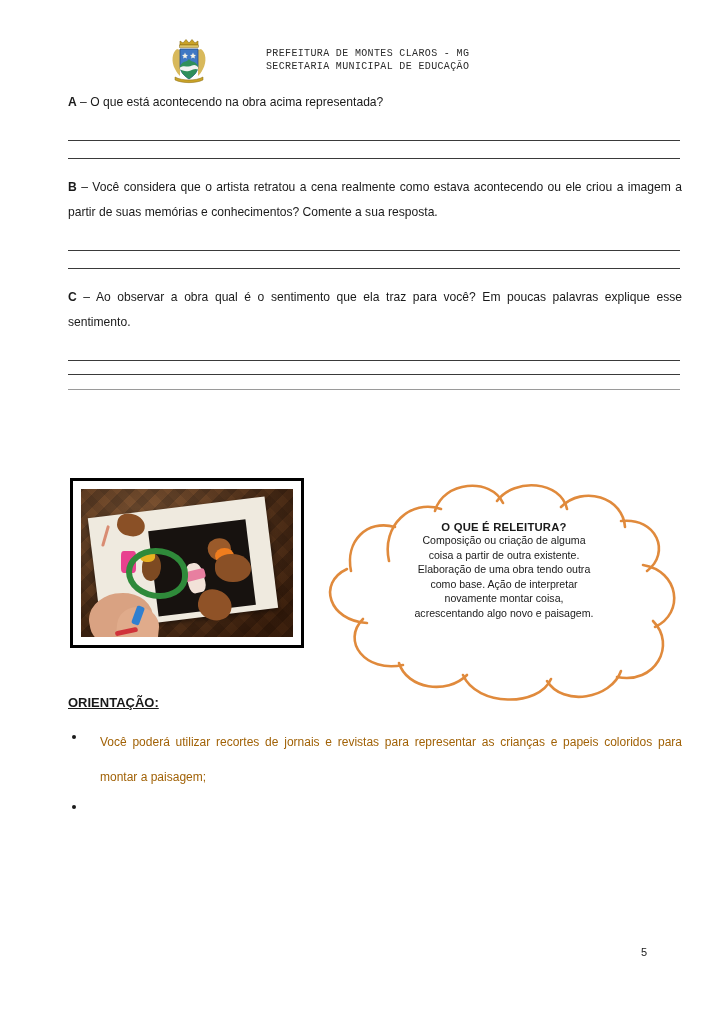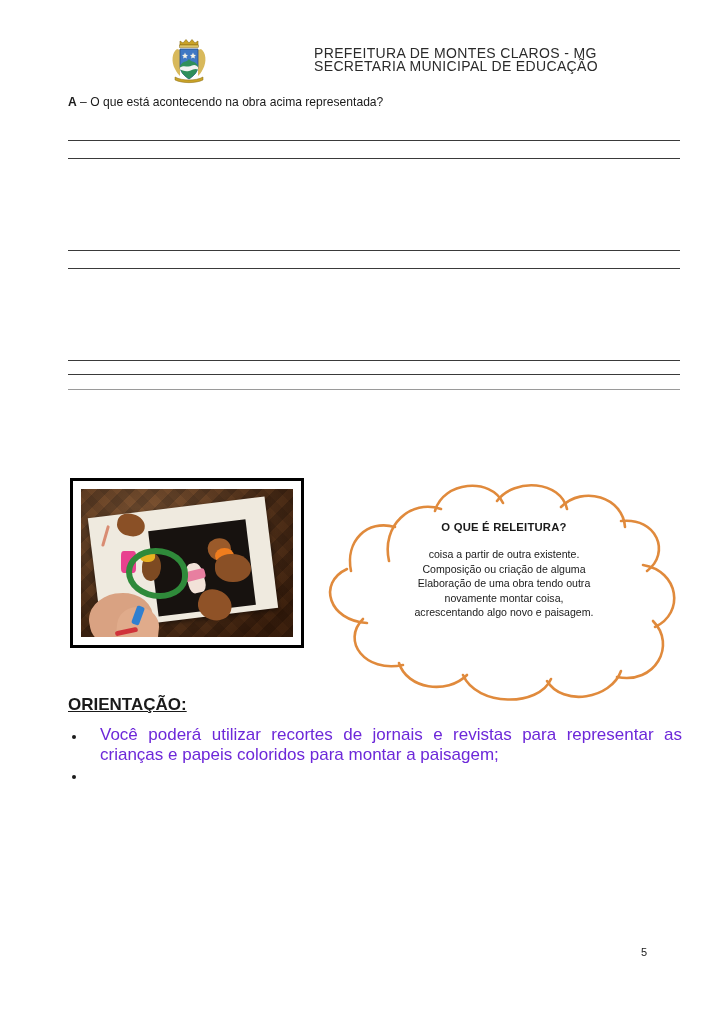--- a/index.html
+++ b/index.html
@@ -32,26 +32,27 @@
     display: flex;
     align-items: center;
   }
   .crest {
     width: 42px;
     height: 48px;
     flex: 0 0 auto;
     position: relative;
   }
   .header-text {
-    margin-left: 104px;
-    font-size: 14px;
+    margin-left: 56px;
+    font-size: 10px;
     line-height: 13px;
     letter-spacing: 0.35px;
     color: #2b2b2b;
     white-space: nowrap;
+    font-family: Liberation Mono, monospace;
   }
   .header-text div { font-weight: 400; }
 
   
   .qtext {
     position: absolute;
     font-size: 12.1px;
     line-height: 25px;
     color: #1a1a1a;
     text-align: justify;
@@ -210,54 +211,54 @@
     position: absolute;
     left: 48px;
     top: 38px;
     width: 290px;
     text-align: center;
   }
   .cloud-title {
     font-size: 11.3px;
     font-weight: bold;
     color: #1a1a1a;
-    margin-bottom: 14px;
+    margin-bottom: 0;
     letter-spacing: .2px;
   }
   .cloud-body {
     font-size: 10.6px;
     line-height: 14.6px;
     color: #1a1a1a;
   }
 
   
   #orientacao-title {
     position: absolute;
     left: 68px;
     top: 695px;
-    font-size: 17px;
+    font-size: 13px;
     font-weight: bold;
     text-decoration: underline;
     color: #1a1a1a;
   }
   .bullets {
     position: absolute;
     left: 68px;
     top: 725px;
     width: 614px;
     margin: 0;
     padding: 0;
     list-style: none;
   }
   .bullets li {
     position: relative;
     padding-left: 32px;
-    font-size: 17px;
-    line-height: 20px;
-    color: #6d28d9;
+    font-size: 12px;
+    line-height: 35px;
+    color: #a16207;
     text-align: justify;
     margin-bottom: 0;
   }
   .bullets li .dot {
     position: absolute;
     left: 4px;
     top: 10px;
     width: 4px;
     height: 4px;
     background: #1a1a1a;
@@ -307,23 +308,29 @@
       <div>SECRETARIA MUNICIPAL DE EDUCAÇÃO</div>
     </div>
   </div>
 
   <div class="qtext" style="left:68px; top:90px; width:614px;">
     <b class="label-bold">A</b><span> – </span><span>O que está acontecendo na obra acima representada?</span>
   </div>
   <div class="rule" style="top:140px;"></div>
   <div class="rule" style="top:158px;"></div>
 
+  <div class="qtext" style="left:68px; top:175px; width:614px;">
+    <b class="label-bold">B</b><span> – </span><span>Você considera que o artista retratou a cena realmente como estava acontecendo ou ele criou a imagem a partir de suas memórias e conhecimentos? Comente a sua resposta.</span>
+  </div>
   <div class="rule" style="top:250px;"></div>
   <div class="rule" style="top:268px;"></div>
 
+  <div class="qtext" style="left:68px; top:285px; width:614px;">
+    <b class="label-bold">C</b><span> – </span><span>Ao observar a obra qual é o sentimento que ela traz para você? Em poucas palavras explique esse sentimento.</span>
+  </div>
   <div class="rule" style="top:360px;"></div>
   <div class="rule" style="top:374px;"></div>
   <div class="rule faint" style="top:389px;"></div>
 
 
   <div class="photo-frame">
     <div class="photo-inner">
       <div class="floor"></div>
       <div class="sheet"></div>
       <div class="stick"></div>
@@ -363,23 +370,24 @@
         <path d="M156 192 C136 212 96 206 88 180"></path>
 
         <path d="M92 182 C54 190 30 158 52 136"></path>
         <path d="M56 140 C18 138 6 100 36 86"></path>
         <path d="M40 88 C34 58 56 36 84 44"></path>
       </g>
     </svg>
     <div class="cloud-text">
       <div class="cloud-title">O QUE É RELEITURA?</div>
       <div class="cloud-body">
+        <div>Composição ou criação de alguma</div>
         <div>coisa a partir de outra existente.</div>
-        <div>Composição ou criação de alguma</div>
         <div>Elaboração de uma obra tendo outra</div>
+        <div>como base. Ação de interpretar</div>
         <div>novamente montar coisa,</div>
         <div>acrescentando algo novo e paisagem.</div>
       </div>
     </div>
   </div>
 
   <div id="orientacao-title">ORIENTAÇÃO:</div>
   <ul class="bullets">
     <li>
       <span class="dot"></span>

